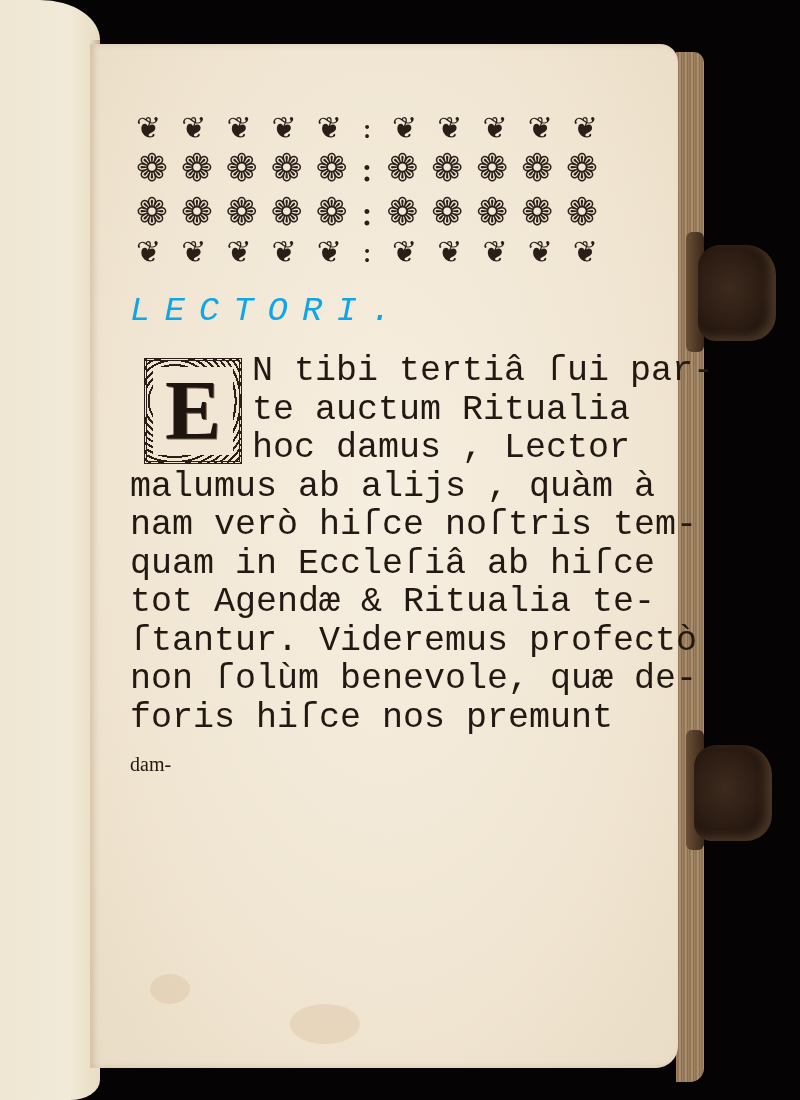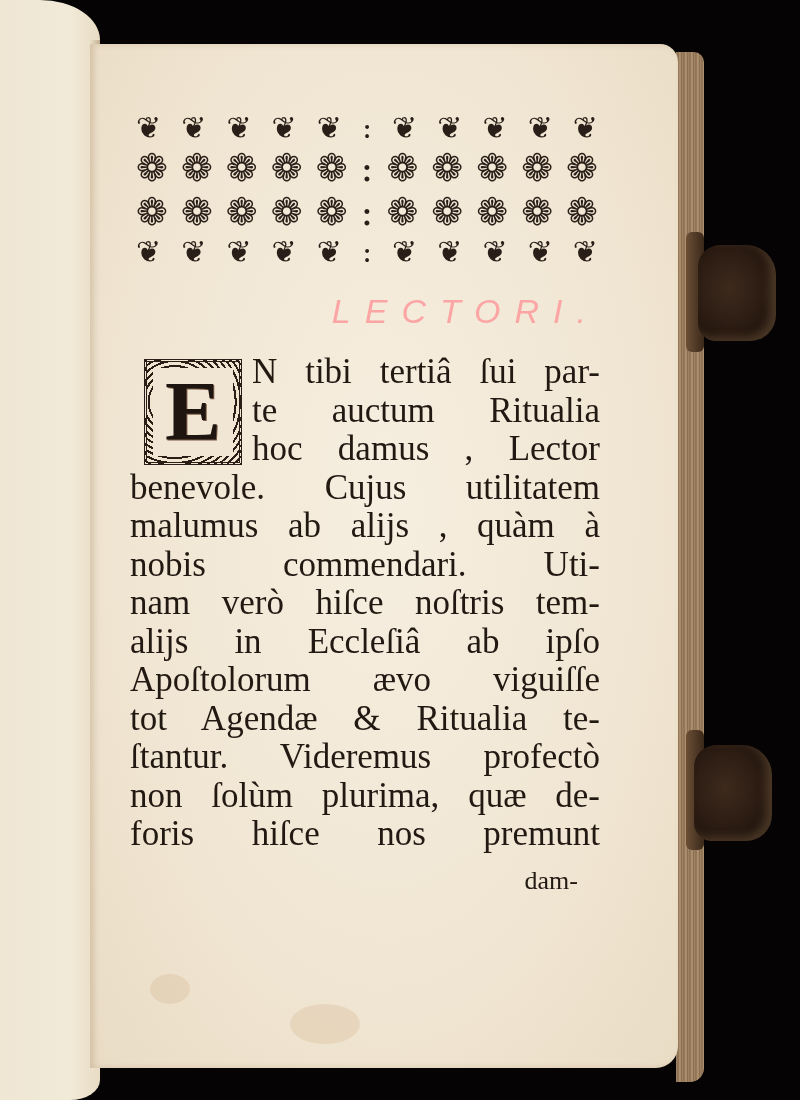--- a/index.html
+++ b/index.html
@@ -56,23 +56,23 @@
     .ornament-band {
       height: 160px; width: 462px; margin-left: 6px;
       display: flex; flex-direction: column; justify-content: space-between;
     }
     .ornament-row {
       display: flex; justify-content: space-between; align-items: center;
       font-size: 30px; line-height: 36px; color: #2a1f18; letter-spacing: 0;
     }
     .ornament-row.mid { font-size: 38px; line-height: 42px; }
     .heading {
-      margin-top: 22px; text-align: right;
-      font-family: Liberation Sans, sans-serif; font-style: italic;
-      font-size: 34px; letter-spacing: 14px; color: #fca5a5;
+      margin-top: 22px; text-align: left;
+      font-family: Liberation Mono, monospace; font-style: italic;
+      font-size: 34px; letter-spacing: 14px; color: #0ea5e9;
     }
     .body-text {
       margin-top: 22px;
       font-family: "Liberation Serif", serif;
       font-size: 35px; line-height: 38.5px; color: #231913;
     }
     .first-block { position: relative; }
     .drop-cap {
       float: left; width: 92px; height: 100px; margin: 6px 10px 0 14px;
       border: 3px double #2a1e17;
@@ -81,25 +81,25 @@
       position: relative;
     }
     .drop-cap-letter {
       position: absolute; inset: 6px;
       background: #f1e6d3;
       display: flex; align-items: center; justify-content: center;
       font-family: "Liberation Serif", serif; font-size: 84px; line-height: 1;
       color: #1e1510; font-weight: bold;
       text-shadow: 1px 1px 0 #7a5e48;
     }
-    .line { display: block; white-space: nowrap; }
+    .line { display: block; white-space: nowrap; font-family: Liberation Mono, monospace; }
     .line.just { text-align: justify; text-align-last: justify; }
     .catchword {
-      display: block; text-align: right; margin-top: 8px; padding-right: 22px;
-      font-size: 26px;
+      display: block; text-align: left; margin-top: 8px; padding-right: 22px;
+      font-size: 20px;
     }
     .stain {
       position: absolute; border-radius: 50%;
       background: rgba(196,150,100,0.18);
     }
   </style>
 </head>
 <body>
 
 <div class="scene">
@@ -176,26 +176,23 @@
 
     <div class="body-text">
       <div class="first-block">
         <div class="drop-cap">
           <div class="drop-cap-letter">E</div>
         </div>
         <span class="line just">N tibi tertiâ ſui par-</span>
         <span class="line just">te auctum Ritualia</span>
         <span class="line just">hoc damus , Lector</span>
       </div>
-      <span class="line just">benevole. Cujus utilitatem</span>
       <span class="line just">malumus ab alijs , quàm à</span>
-      <span class="line just">nobis commendari. Uti-</span>
       <span class="line just">nam verò hiſce noſtris tem-</span>
-      <span class="line just">alijs in Eccleſiâ ab ipſo</span>
-      <span class="line just">Apoſtolorum ævo viguiſſe</span>
+      <span class="line just">quam in Eccleſiâ ab hiſce</span>
       <span class="line just">tot Agendæ &amp; Ritualia te-</span>
       <span class="line just">ſtantur. Videremus profectò</span>
-      <span class="line just">non ſolùm plurima, quæ de-</span>
+      <span class="line just">non ſolùm benevole, quæ de-</span>
       <span class="line just">foris hiſce nos premunt</span>
       <span class="catchword">dam-</span>
     </div>
   </div>
 </div>
 
 </body></html>

